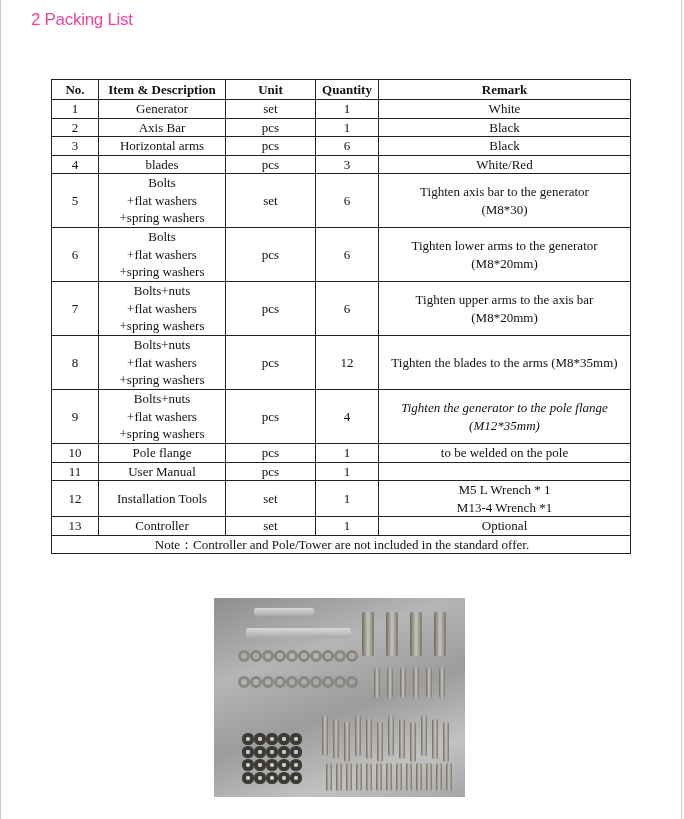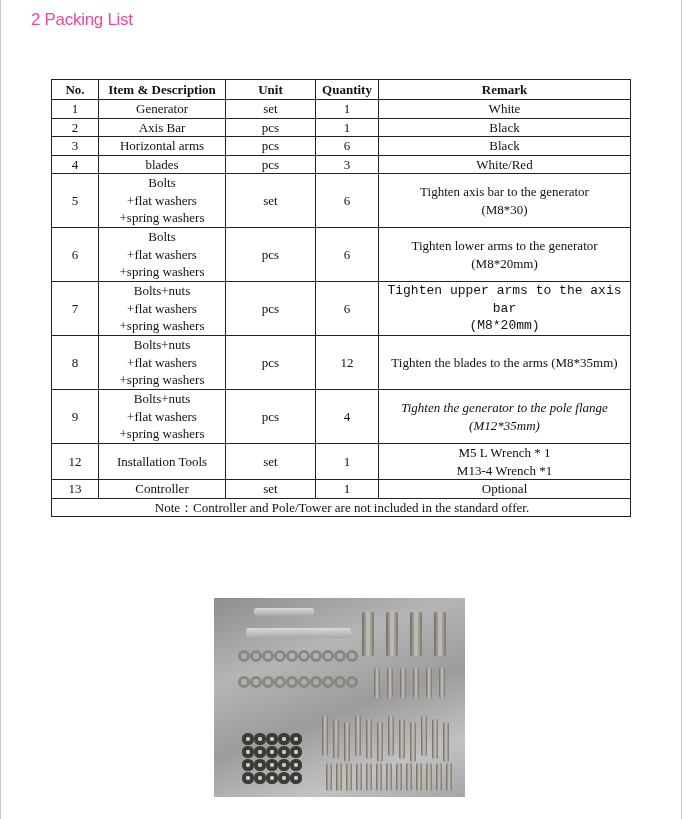--- a/index.html
+++ b/index.html
@@ -134,21 +134,21 @@
       </tr>
       <tr>
         <td style="height: 53px;">7</td>
         <td style="height: 53px;">
           <div>Bolts+nuts</div>
           <div>+flat washers</div>
           <div>+spring washers</div>
         </td>
         <td style="height: 53px;">pcs</td>
         <td style="height: 53px;">6</td>
-        <td style="height: 53px; font-family: Liberation Mono, monospace;">
+        <td style="height: 53px;">
           <div>Tighten upper arms to the axis bar</div>
           <div>(M8*20mm)</div>
         </td>
       </tr>
       <tr>
         <td style="height: 53px;">8</td>
         <td style="height: 53px;">
           <div>Bolts+nuts</div>
           <div>+flat washers</div>
           <div>+spring washers</div>
@@ -164,20 +164,42 @@
         <td style="height: 53px;">
           <div>Bolts+nuts</div>
           <div>+flat washers</div>
           <div>+spring washers</div>
         </td>
         <td style="height: 53px;">pcs</td>
         <td style="height: 53px;">4</td>
         <td style="height: 53px; font-style: italic;">
           <div>Tighten the generator to the pole flange</div>
           <div>(M12*35mm)</div>
+        </td>
+      </tr>
+      <tr class="single">
+        <td>10</td>
+        <td>
+          <div>Pole flange</div>
+        </td>
+        <td>pcs</td>
+        <td>1</td>
+        <td>
+          <div>to be welded on the pole</div>
+        </td>
+      </tr>
+      <tr class="single">
+        <td>11</td>
+        <td>
+          <div>User Manual</div>
+        </td>
+        <td>pcs</td>
+        <td>1</td>
+        <td>
+          <div></div>
         </td>
       </tr>
       <tr>
         <td style="height: 35px;">12</td>
         <td style="height: 35px;">
           <div>Installation Tools</div>
         </td>
         <td style="height: 35px;">set</td>
         <td style="height: 35px;">1</td>
         <td style="height: 35px;">

